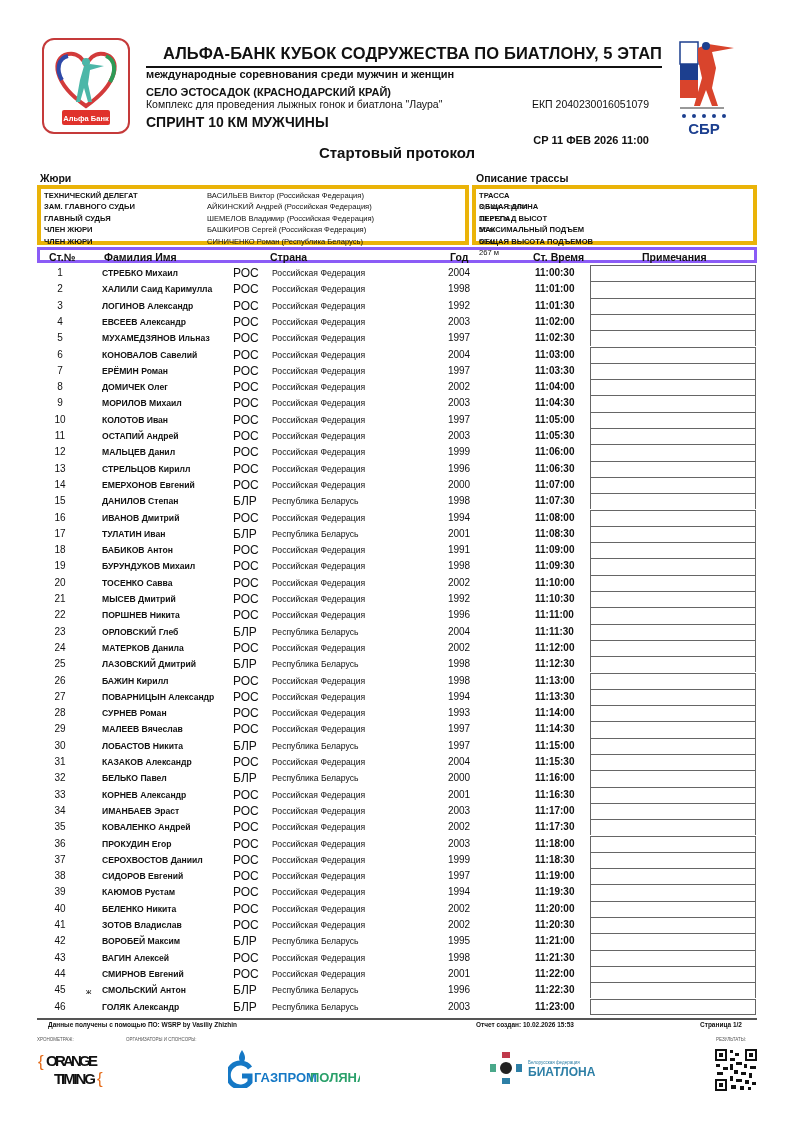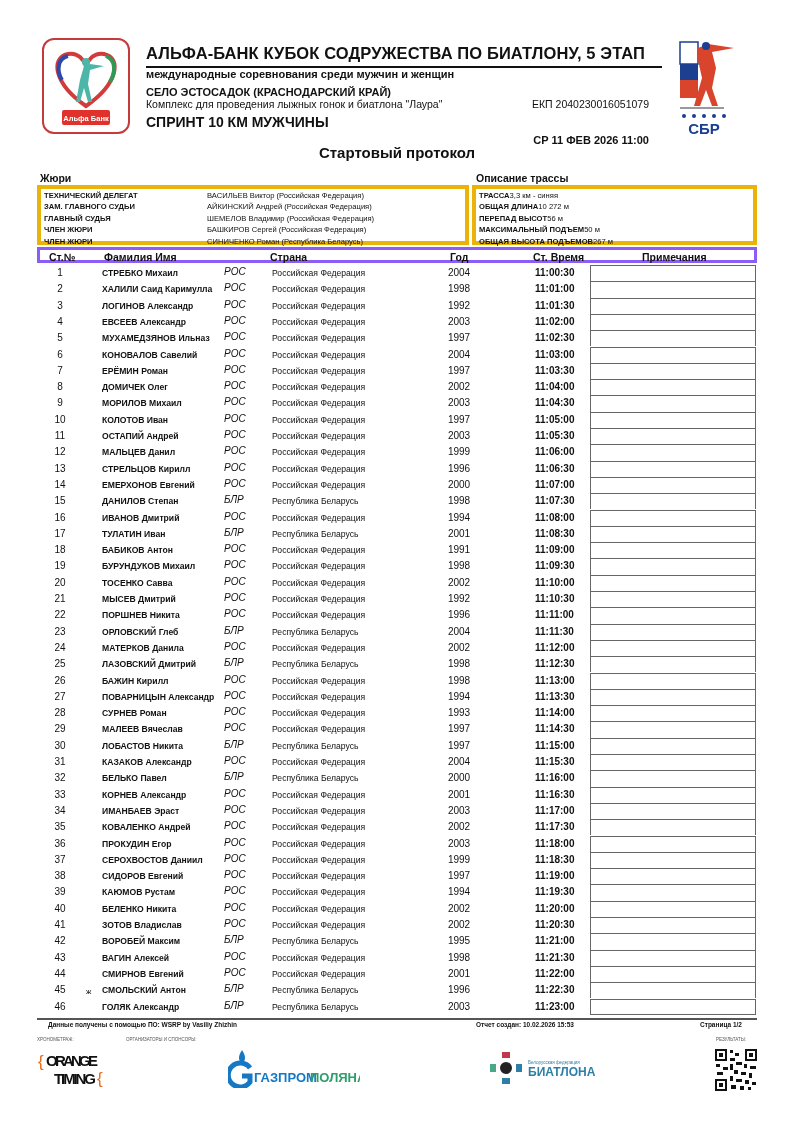--- a/index.html
+++ b/index.html
@@ -4,54 +4,54 @@
   <style>
     * { box-sizing: border-box; margin: 0; padding: 0; }
     html, body { width: 794px; height: 1123px; background: #ffffff; overflow: hidden; }
     body { font-family: "Liberation Sans", sans-serif; color: #111; position: relative; }
 
     .abs { position: absolute; }
 
     
     .logo-left { left: 42px; top: 38px; width: 88px; height: 96px; border: 2px solid #c53a3a; border-radius: 12px; background: #fff; }
     .logo-right { left: 672px; top: 38px; width: 70px; height: 100px; }
-    .title { left: 146px; top: 44px; width: 516px; font-size: 16.5px; font-weight: bold; letter-spacing: 0.1px; border-bottom: 2px solid #111; padding-bottom: 3px; white-space: nowrap; }
+    .title { left: 146px; top: 44px; width: 516px; font-size: 16.5px; font-weight: bold; letter-spacing: 0.1px; border-bottom: 2px solid #111; padding-bottom: 3px; white-space: nowrap; text-align: right; }
     .subtitle { left: 146px; top: 68px; font-size: 11px; font-weight: bold; }
     .place { left: 146px; top: 86px; font-size: 11px; font-weight: bold; }
     .venue { left: 146px; top: 98px; font-size: 10.5px; }
     .date { right: 145px; top: 86px; font-size: 11px; font-weight: bold; text-align: right; margin-top: 48px; }
     .ekp { right: 145px; top: 98px; font-size: 10.5px; text-align: right; }
     .race { left: 146px; top: 114px; font-size: 14px; font-weight: bold; }
     .doc-title { left: 0; width: 794px; top: 144px; text-align: center; font-size: 15px; font-weight: bold; }
 
     
     .sec-title { font-size: 10.5px; font-weight: bold; }
     .jury-title { left: 40px; top: 172px; }
     .course-title { left: 476px; top: 172px; }
     .box { border: 4px solid #eab308; }
     .jury-box { left: 37px; top: 185px; width: 432px; height: 60px; padding: 1px 3px; }
     .course-box { left: 472px; top: 185px; width: 285px; height: 60px; padding: 1px 3px; }
     .kv-row { display: flex; height: 11.4px; line-height: 11.4px; font-size: 7.6px; }
     .kv-row .k { font-weight: bold; width: 163px; white-space: nowrap; }
     .kv-row .v { white-space: nowrap; }
-    .course-box .kv-row { justify-content: flex-start; }
+    .course-box .kv-row { justify-content: space-between; flex-direction: column; }
     .course-box .kv-row .k { width: auto; }
 
     
     .thead { left: 37px; top: 247px; width: 720px; height: 16px; border: 3px solid #8b5cf6; font-size: 10.5px; font-weight: bold; }
     .thead span { position: absolute; top: 1px; }
 
     
     .rows { left: 0; top: 265px; width: 794px; }
     .row { position: absolute; left: 0; width: 794px; height: 16.3px; font-size: 9px; }
     .row span { position: absolute; top: 3px; white-space: nowrap; }
     .c-num { left: 50px; width: 20px; text-align: center; font-size: 10px; top: 2px !important; }
     .c-mark { left: 86px; font-size: 8px; top: 5px !important; }
     .c-name { left: 102px; font-weight: bold; font-size: 8.6px; }
-    .c-code { left: 224px; font-size: 10px; top: 1px !important; font-style: italic; }
+    .c-code { left: 233px; font-size: 12px; top: 1px !important; }
     .c-country { left: 272px; font-size: 8.6px; }
     .c-year { left: 446px; width: 26px; text-align: center; font-size: 10px; top: 2px !important; }
     .c-time { left: 535px; font-weight: bold; font-size: 10px; top: 2px !important; }
     .c-note { left: 590px; width: 166px; height: 16.3px; border: 1px solid #666; border-bottom: none; position: absolute; top: 0; background: #fff; }
     .row.last .c-note { border-bottom: 1px solid #666; }
 
     
     .footer-line { left: 37px; top: 1018px; width: 720px; border-top: 2px solid #555; }
     .f-data { left: 48px; top: 1021px; font-size: 6.5px; font-weight: bold; }
     .f-created { left: 476px; top: 1021px; font-size: 6.5px; font-weight: bold; }

